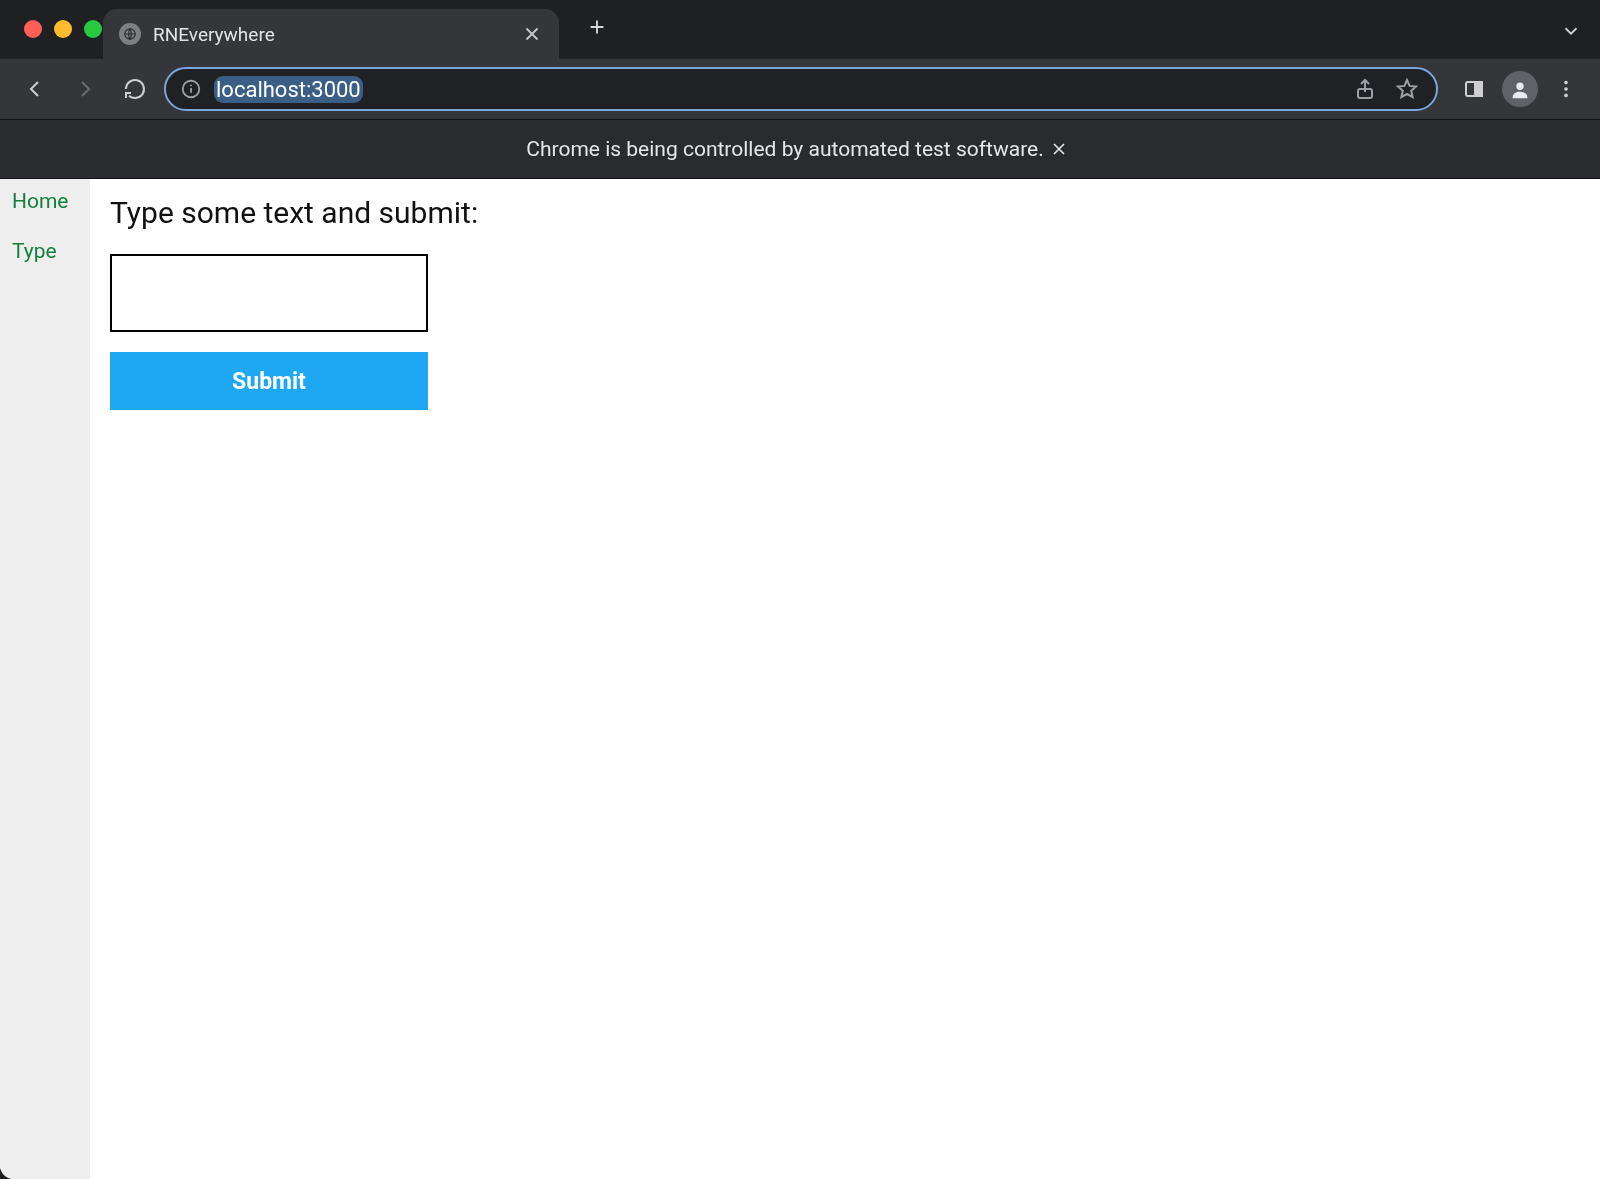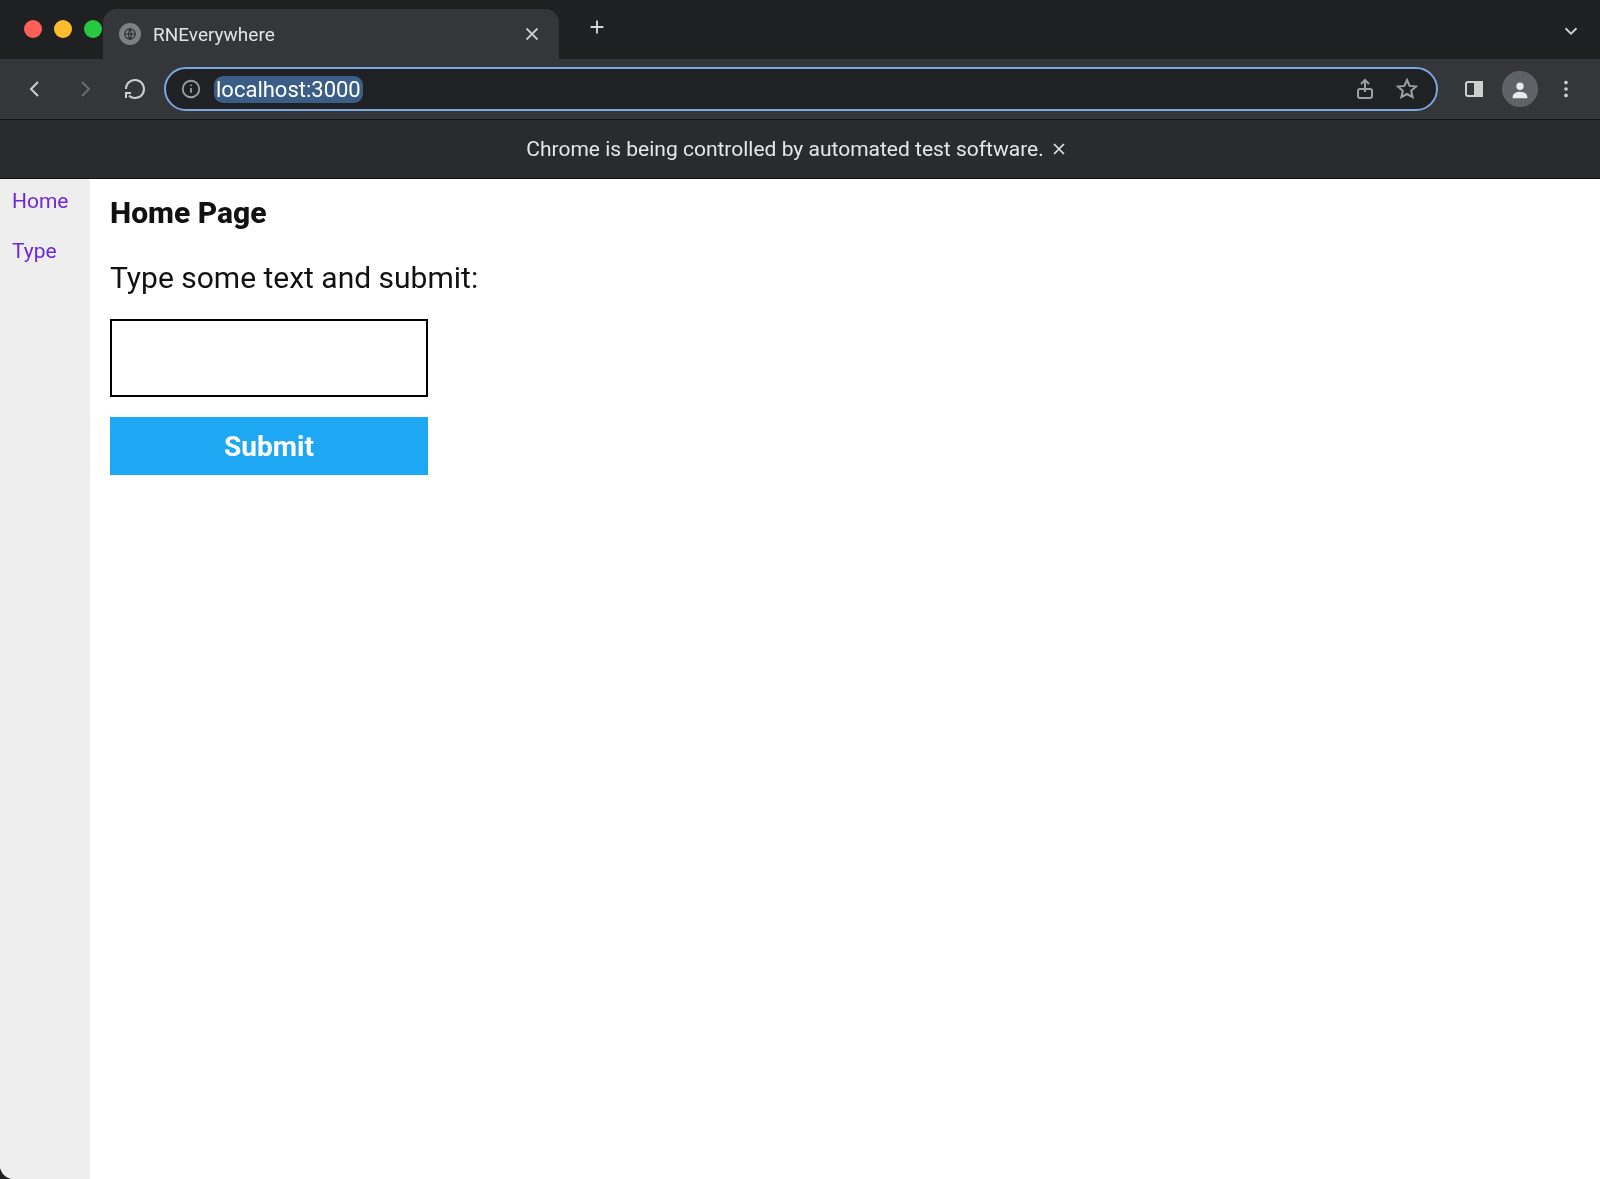--- a/index.html
+++ b/index.html
@@ -190,21 +190,21 @@
       border-bottom-left-radius: 14px;
     }
     .sidebar {
       width: 90px;
       background: #eeeeee;
       padding: 10px 0 0 12px;
       display:flex;
       flex-direction:column;
       gap: 26px;
       font-size: 21px;
-      color:#6d28d9;
+      color:#15803d;
     }
     .sidebar .navlink { cursor:pointer; }
     .main {
       flex:1;
       padding: 16px 20px;
       color:#111;
     }
     .main h1 {
       font-size: 30px;
       font-weight: 800;
@@ -223,21 +223,21 @@
       font-size: 20px;
       padding: 8px 10px;
       resize: none;
       margin-bottom: 20px;
     }
     .submit-btn {
       width: 318px;
       height: 58px;
       background: #1ea7f3;
       color:#fff;
-      font-size: 28px;
+      font-size: 23px;
       font-weight: 700;
       border:none;
       cursor:pointer;
     }
   </style>
 </head>
 <body>
 
 <div class="chrome">
   <div class="tabstrip">
@@ -353,18 +353,17 @@
     </span>
   </div>
 </div>
 
 <div class="viewport">
   <nav class="sidebar">
     <a class="navlink">Home</a>
     <a class="navlink">Type</a>
   </nav>
   <main class="main">
-    <h1>Home Page</h1>
     <div class="prompt">Type some text and submit:</div>
     <textarea class="text-input" value="" style=""></textarea>
     <button class="submit-btn">Submit</button>
   </main>
 </div>
 
 </body></html>

